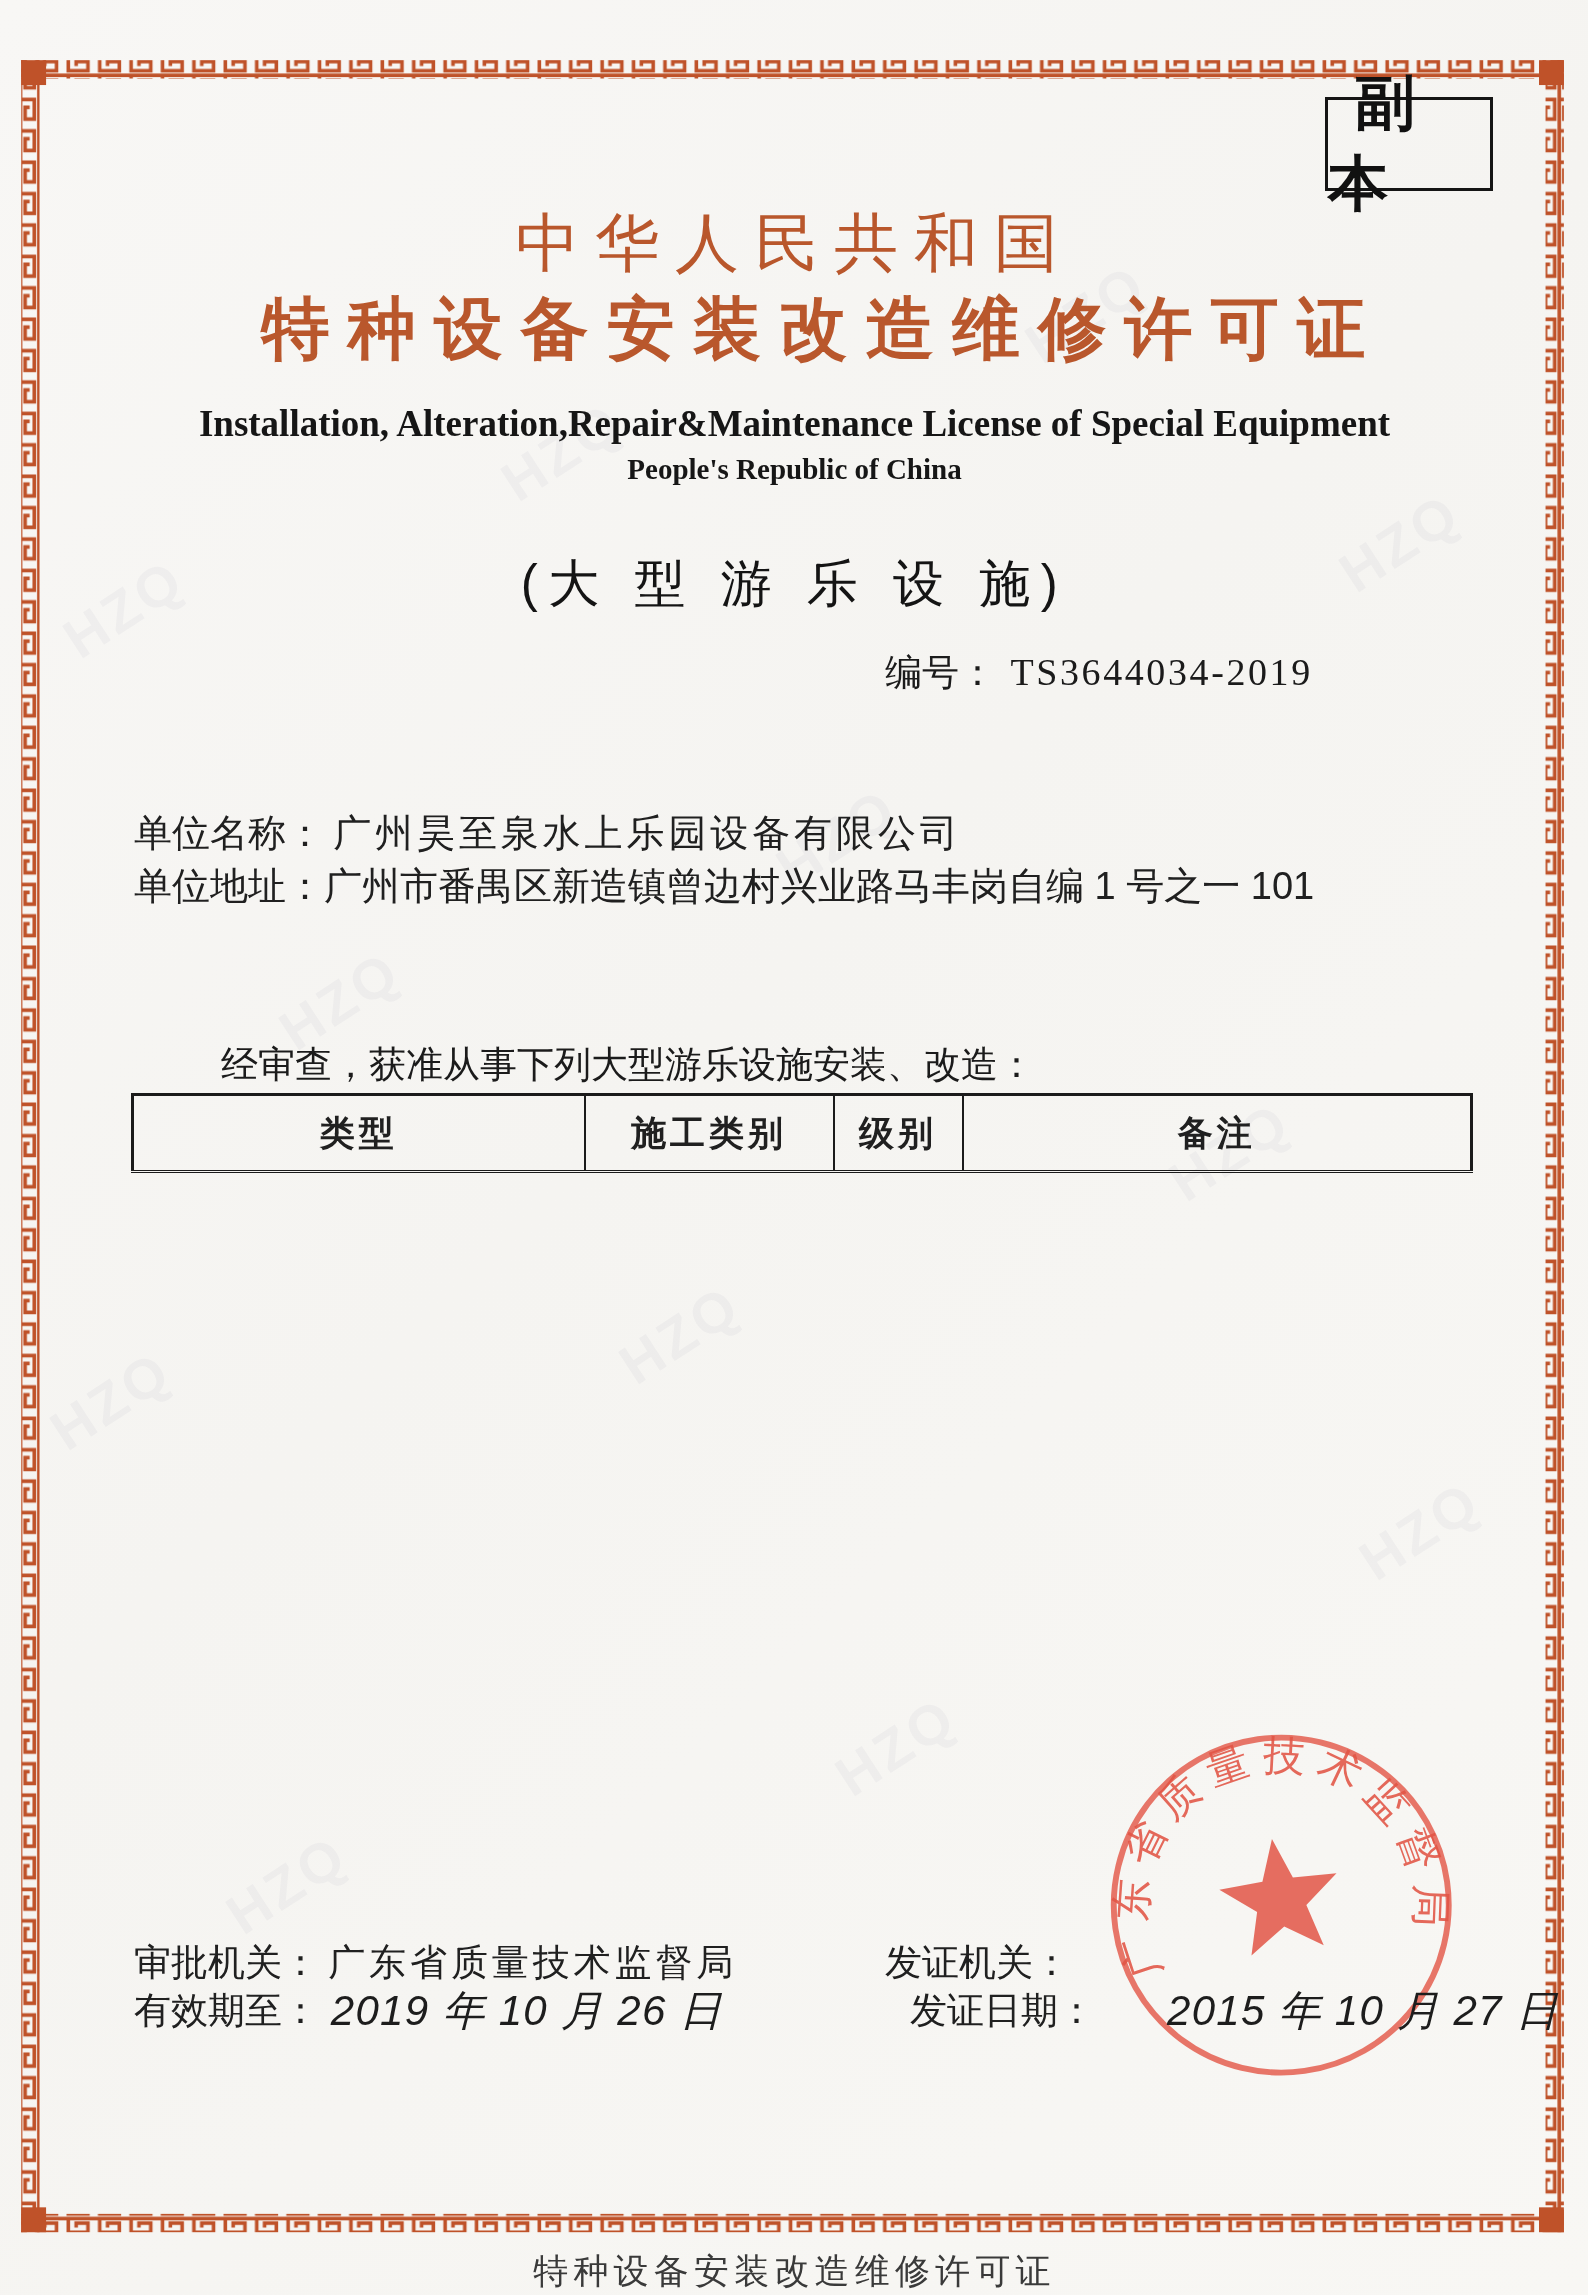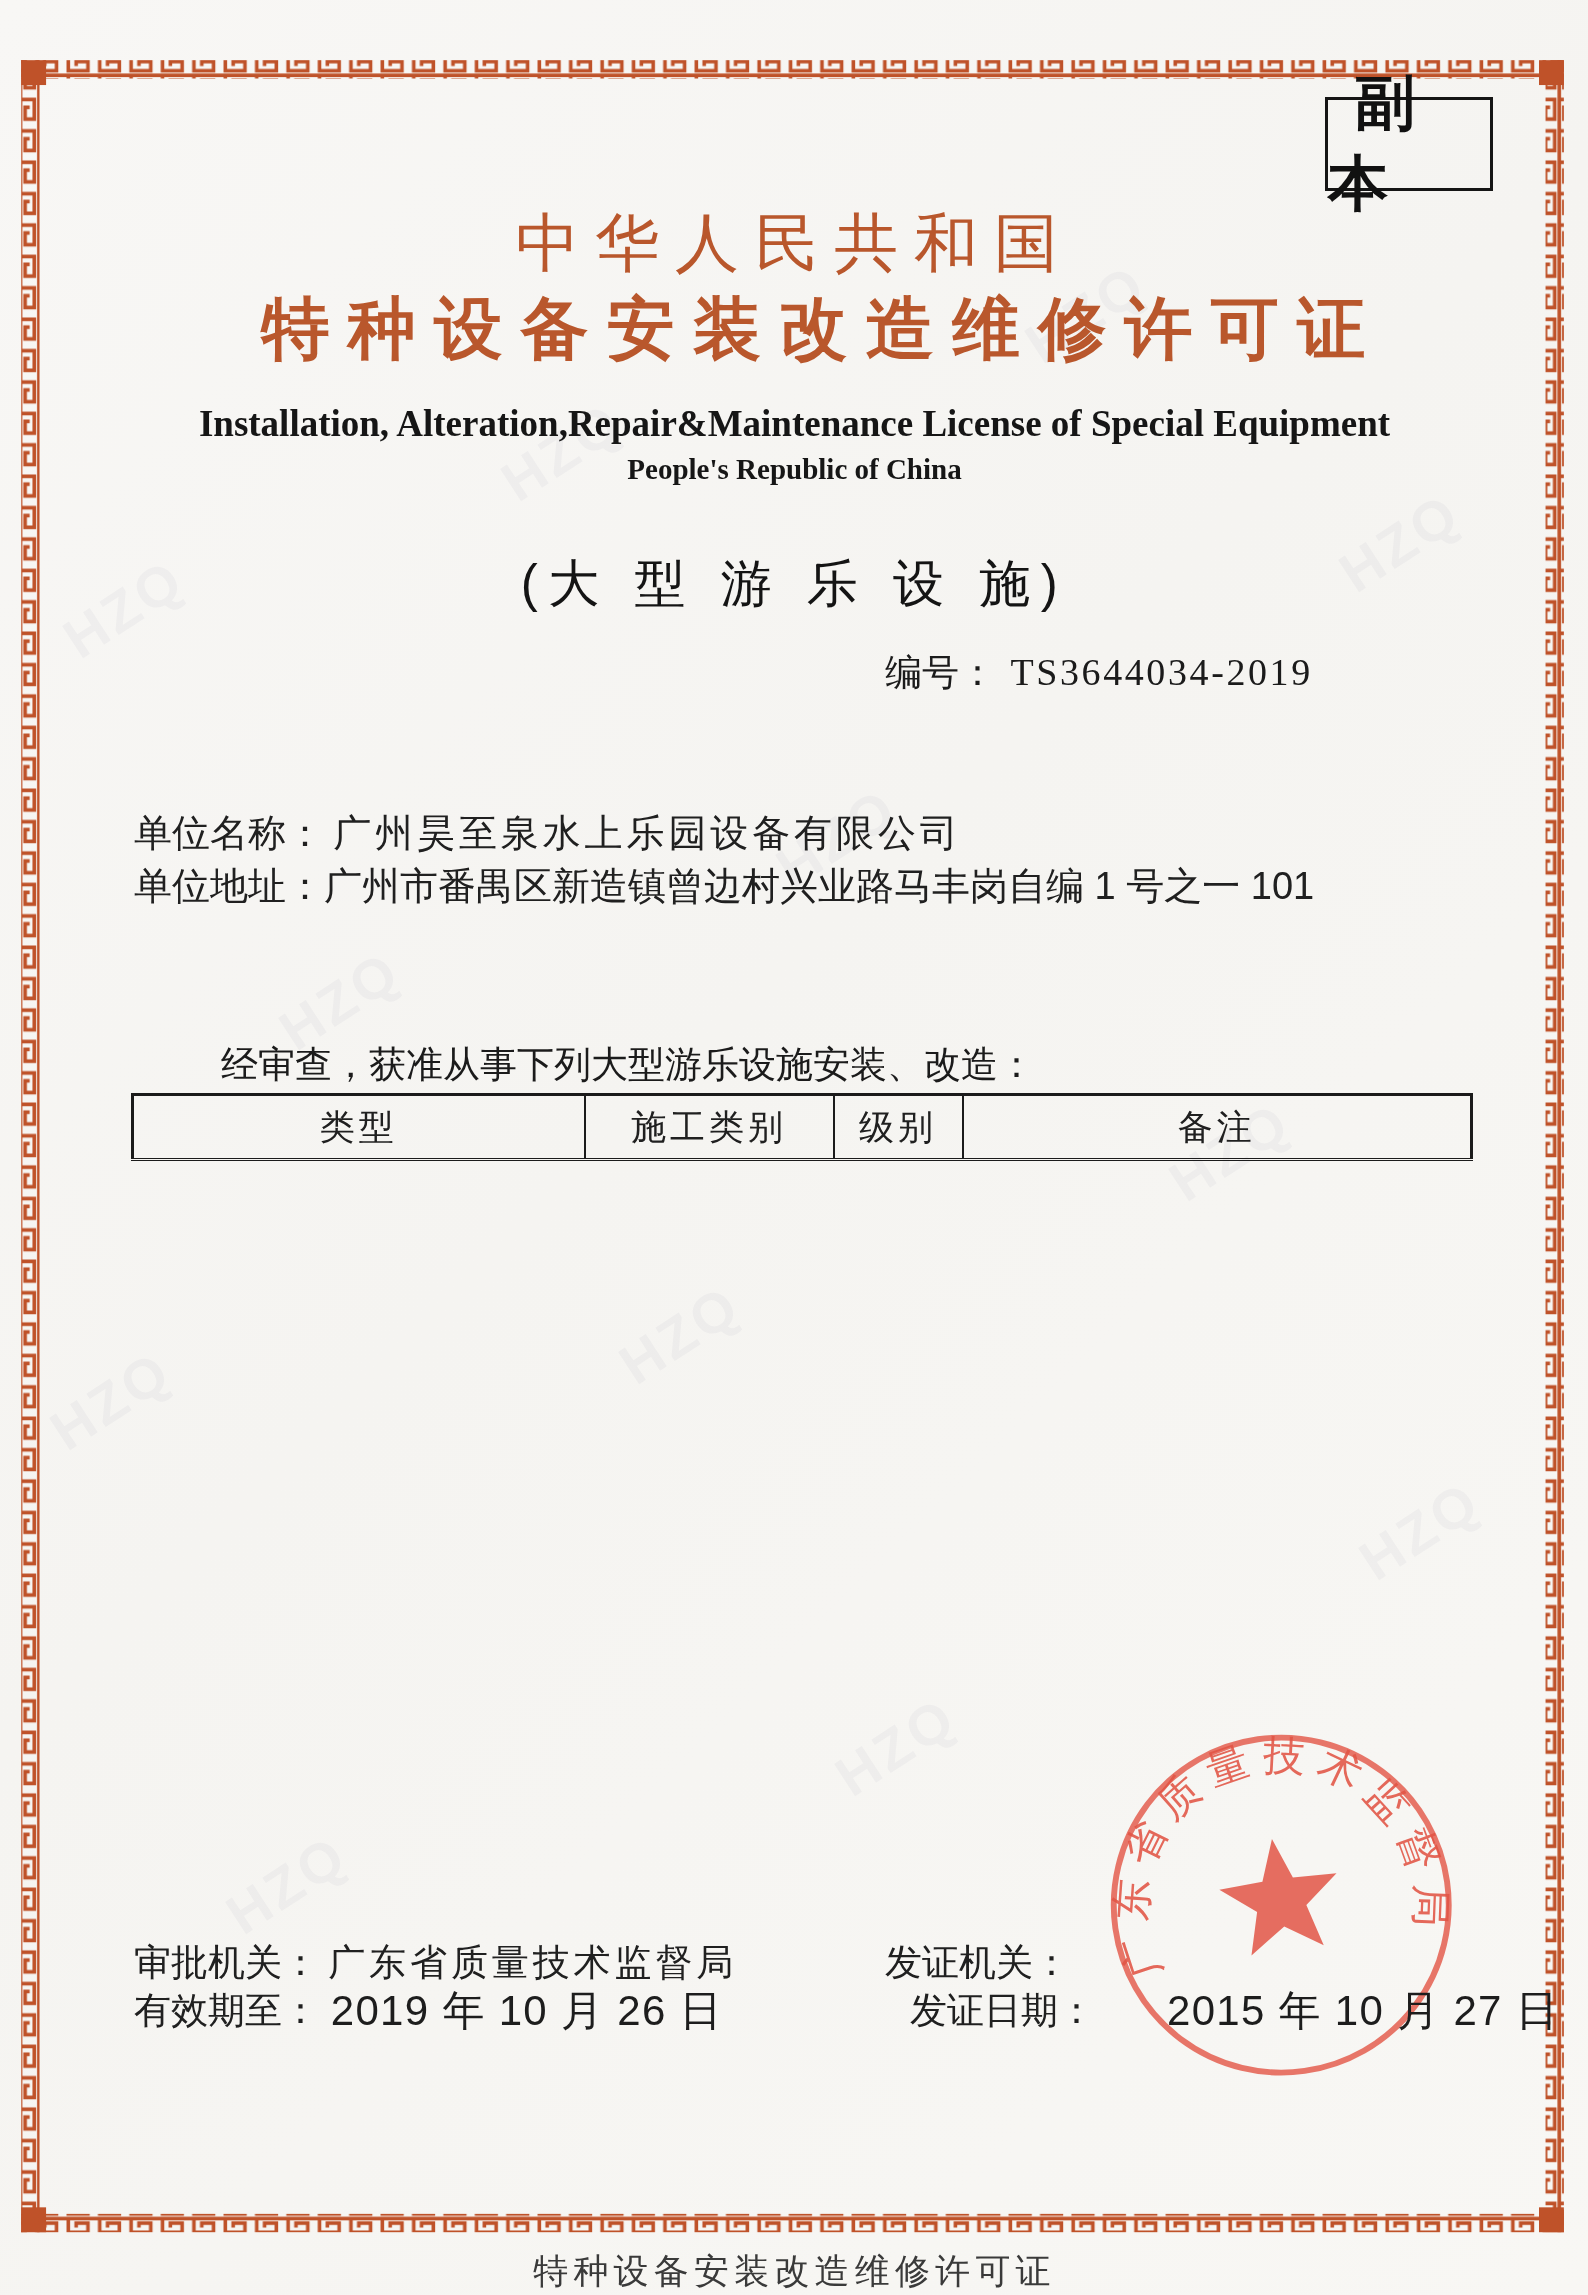--- a/index.html
+++ b/index.html
@@ -48,34 +48,34 @@
   .line-addr{left:134px;top:861px;}
   .intro{left:221px;top:1040px;font-size:37px;}
 
   table.lic{
     position:absolute;left:131px;top:1093px;width:1339px;
     border-collapse:collapse;table-layout:fixed;
     font-size:37px;color:#202020;
   }
   table.lic th,table.lic td{
     border-left:2px solid #1b1b1b;border-right:2px solid #1b1b1b;
-    text-align:center;font-weight:400;padding:2px;
+    text-align:center;font-weight:700;padding:8px;
   }
   table.lic tr.hdr th{height:58px;font-size:35px;letter-spacing:3.9px;border-top:3.9px solid #1b1b1b;border-bottom:3.9px double #1b1b1b;}
   table.lic tr.row td{height:77px;font-size:38px;border-bottom:3.9px solid #1b1b1b;}
   table.lic th:first-child,table.lic td:first-child{border-left:3.9px solid #1b1b1b;}
   table.lic th:last-child,table.lic td:last-child{border-right:3.9px solid #1b1b1b;}
 
   .foot-label{font-size:37px;color:#202020;}
   .l-approve{left:134px;top:1938px;}
   .l-valid{left:134px;top:1983px;}
   .l-issueorg{left:885px;top:1938px;}
   .l-issuedate{left:910px;top:1983px;}
   .val-cn{letter-spacing:3.9px;margin-left:9.2px;}
-  .val-date{font-size:42px;letter-spacing:1.3px;color:#1d1d1d;margin-left:11.8px;vertical-align:-2px;}
+  .val-date{font-size:42px;letter-spacing:1.3px;color:#1d1d1d;margin-left:11.8px;vertical-align:-2px;font-style:italic;}
   .l-issuedate .val-date{margin-left:72px;}
 
   .footer-note{top:2248px;font-size:35px;letter-spacing:5.2px;color:#3a3a3a;font-weight:500;}
 
   
   svg.seal{position:absolute;left:0;top:0;pointer-events:none;}
   .seal-ring{fill:none;stroke:var(--sealColor);stroke-width:9;opacity:.8;}
   .seal-star{fill:var(--sealColor);opacity:.85;}
   .seal-text{fill:var(--sealColor);font-size:64px;letter-spacing:16px;opacity:.88;
              font-family:"Liberation Sans","DejaVu Sans",sans-serif;}

